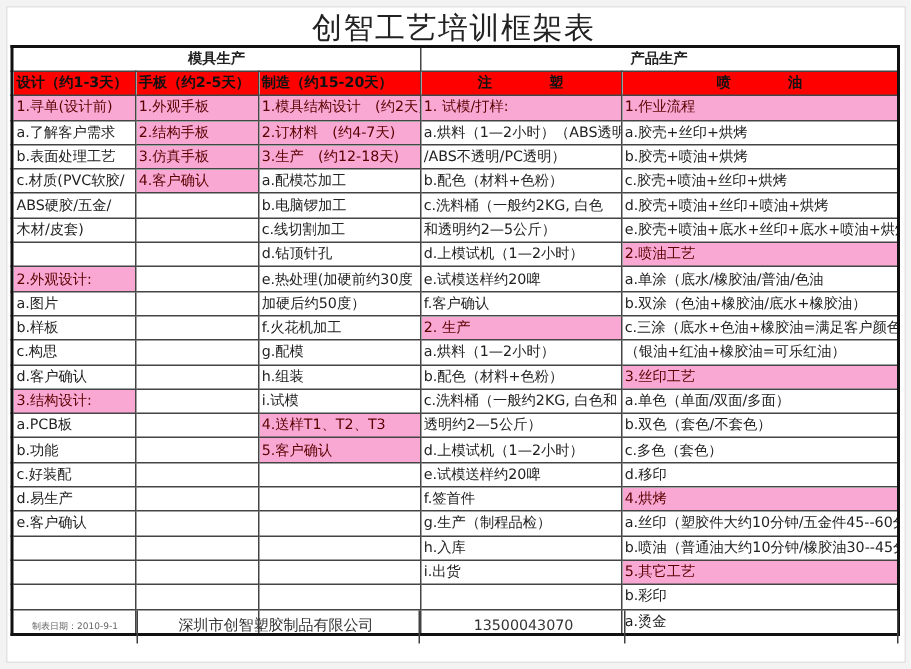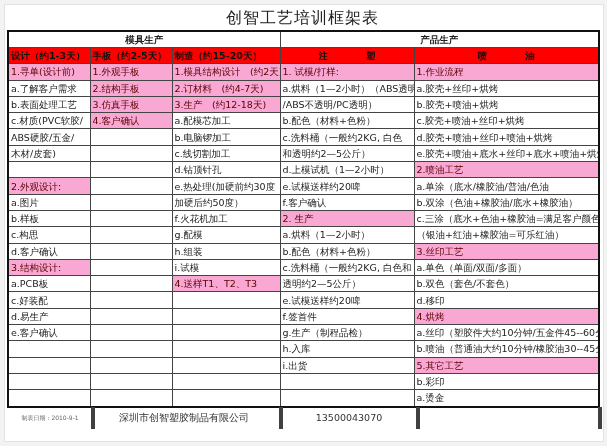--- a/index.html
+++ b/index.html
@@ -1,29 +1,29 @@
 <!DOCTYPE html>
 <html><head>
 <meta charset="utf-8">
 <style>
   html, body { margin: 0; padding: 0; background: #f3f3f3; }
   body { width: 607px; height: 446px; position: relative; overflow: hidden; font-family: "DejaVu Sans", sans-serif; }
   .sheet { position: absolute; left: 4px; top: 4px; width: 598px; height: 436px; background: #fff; border: 1px solid #e3e3e3; }
-  .title { position: absolute; left: 7px; top: 6px; width: 591px; height: 24px; text-align: center; font-size: 16px; line-height: 24px; color: #222; letter-spacing: 1px; }
+  .title { position: absolute; left: 7px; top: 6px; width: 591px; height: 24px; text-align: center; font-size: 20px; line-height: 24px; color: #222; letter-spacing: 1px; }
   table { position: absolute; left: 7px; top: 30px; border-collapse: collapse; table-layout: fixed; width: 591px; font-size: 9.5px; color: #222; }
   td { border: 1px solid #444; height: 15.3px; padding: 0 2px; white-space: nowrap; overflow: hidden; line-height: 15px; }
   table { border: 2px solid #111; }
   .hdr td { font-weight: bold; text-align: center; background: #fff; height: 15px; }
   .sub td { background: #ff0000; font-weight: bold; color: #111; }
   .sub td.center { text-align: center; }
   .red { background: #f9a8d4; color: #5a0000; }
   .indent { }
   .center { text-align: left; }
   .footer { position: absolute; left: 7px; top: 407px; width: 591px; height: 22px; font-size: 9.5px; color: #333; }
-  .footer div { position: absolute; top: 0; height: 22px; line-height: 22px; border-right: 4px solid #404040; text-align: center; }
+  .footer div { position: absolute; top: 0; height: 22px; line-height: 22px; border-right: 1px solid #404040; text-align: center; }
   .f-date { left: 0; width: 82px; font-size: 6px; color: #666; padding-left: 2px; }
   .f-company { left: 82px; width: 190px; text-align: center; font-size: 10px; }
   .f-phone { left: 272px; width: 134px; padding-left: 3px; }
   .f-blank { left: 406px; width: 185px; border-right: none; }
 </style>
 </head>
 <body>
 
 <div class="sheet"></div>
 <div class="title">创智工艺培训框架表</div>
@@ -140,20 +140,27 @@
         <td>a.单色（单面/双面/多面）</td>
       </tr>
       <tr>
         <td>a.PCB板</td>
         <td></td>
         <td class="red">4.送样T1、T2、T3</td>
         <td class="indent">透明约2—5公斤）</td>
         <td>b.双色（套色/不套色）</td>
       </tr>
       <tr>
+        <td>b.功能</td>
+        <td></td>
+        <td class="red">5.客户确认</td>
+        <td>d.上模试机（1—2小时）</td>
+        <td>c.多色（套色）</td>
+      </tr>
+      <tr>
         <td>c.好装配</td>
         <td></td>
         <td></td>
         <td>e.试模送样约20啤</td>
         <td>d.移印</td>
       </tr>
       <tr>
         <td>d.易生产</td>
         <td></td>
         <td></td>

